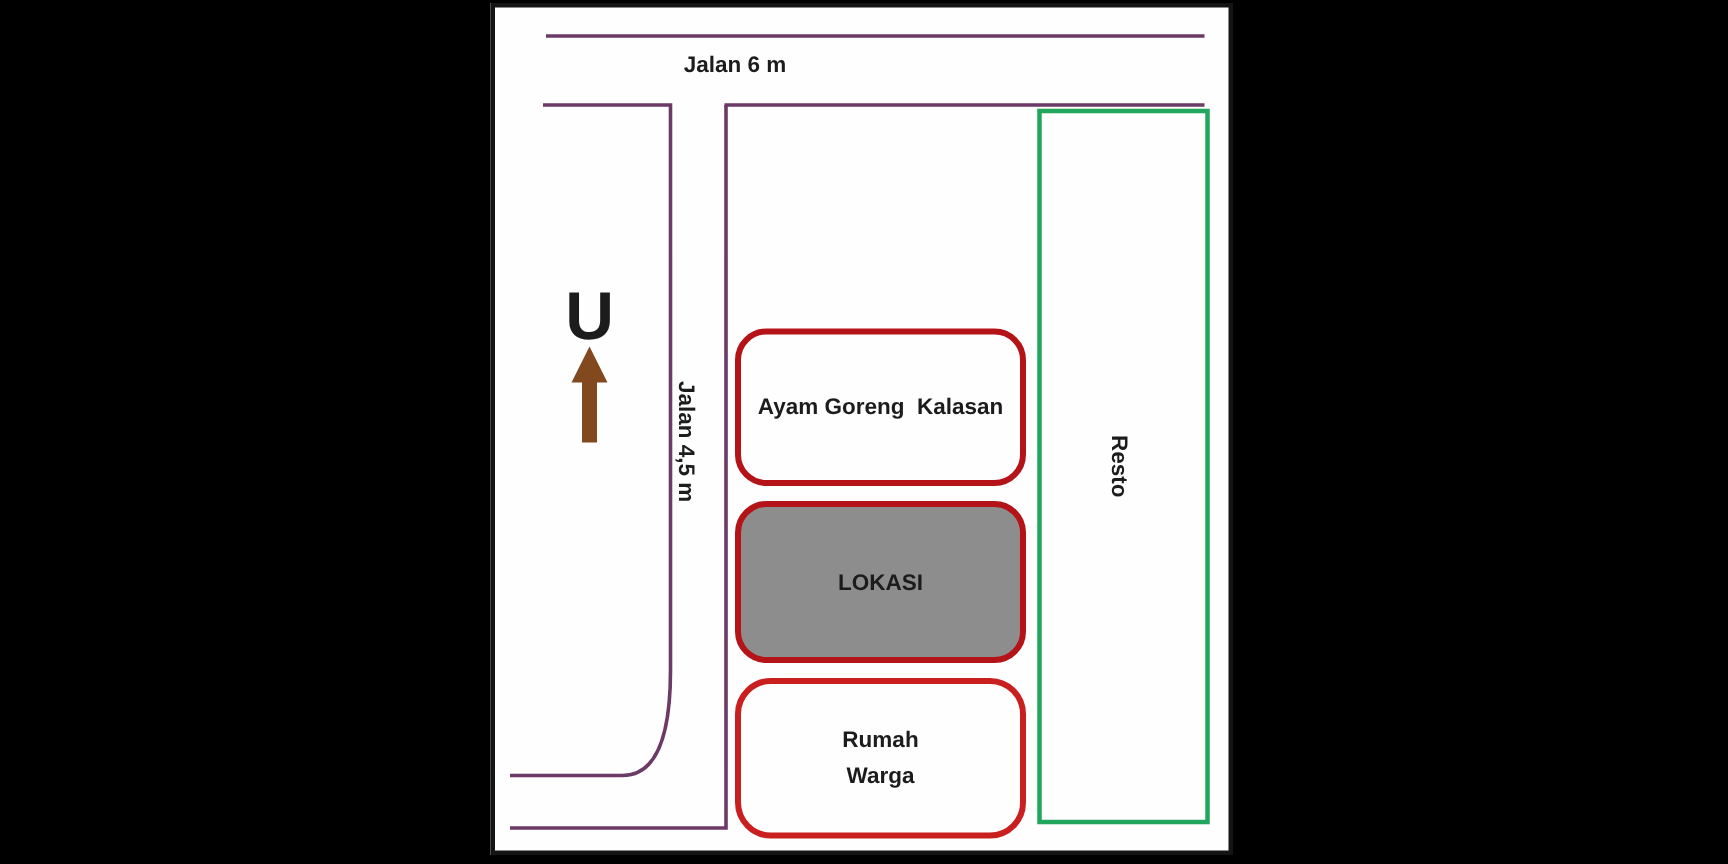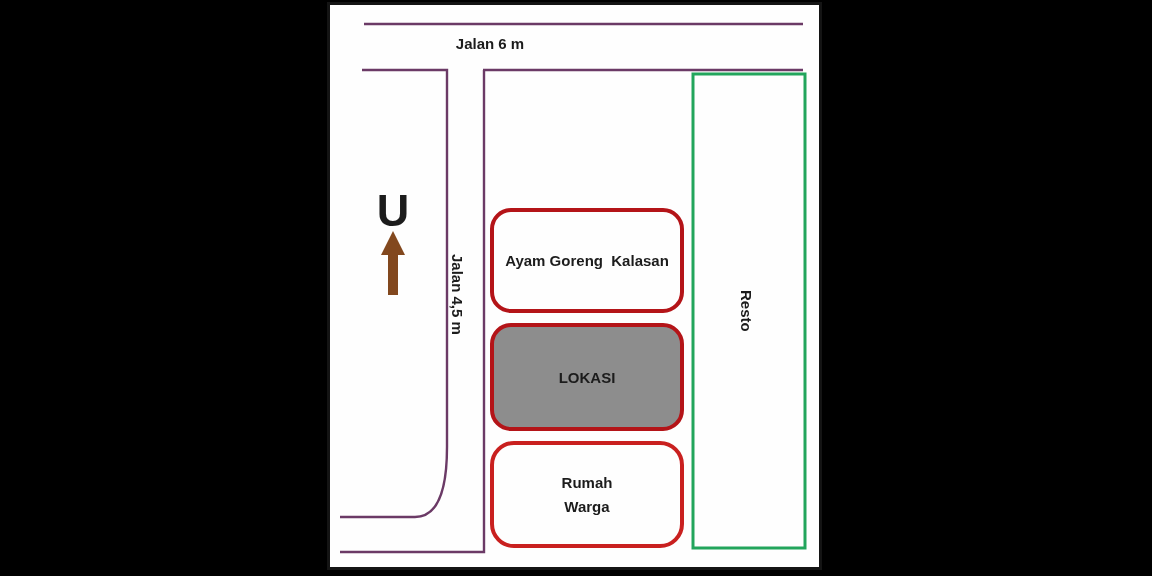--- a/index.html
+++ b/index.html
@@ -71,20 +71,21 @@
     border-radius: 21px;
     background: #fefefe;
     display: flex;
     flex-direction: column;
     align-items: center;
     justify-content: center;
     text-align: center;
     color: #1c1c1c;
     font-weight: bold;
     font-size: 15px;
+    margin-top: 11px;
   }
   .box-ayam   { left: 160px; top: 203px; width: 194px; height: 105px; }
   .box-lokasi { left: 160px; top: 318px; width: 194px; height: 108px; background: #8d8d8d; }
   .box-rumah  { left: 160px; top: 436px; width: 194px; height: 107px; border-radius: 24px; gap: 7px; }
   .pre { white-space: pre; }
 </style>
 </head>
 <body>
 
 <div class="stage">

